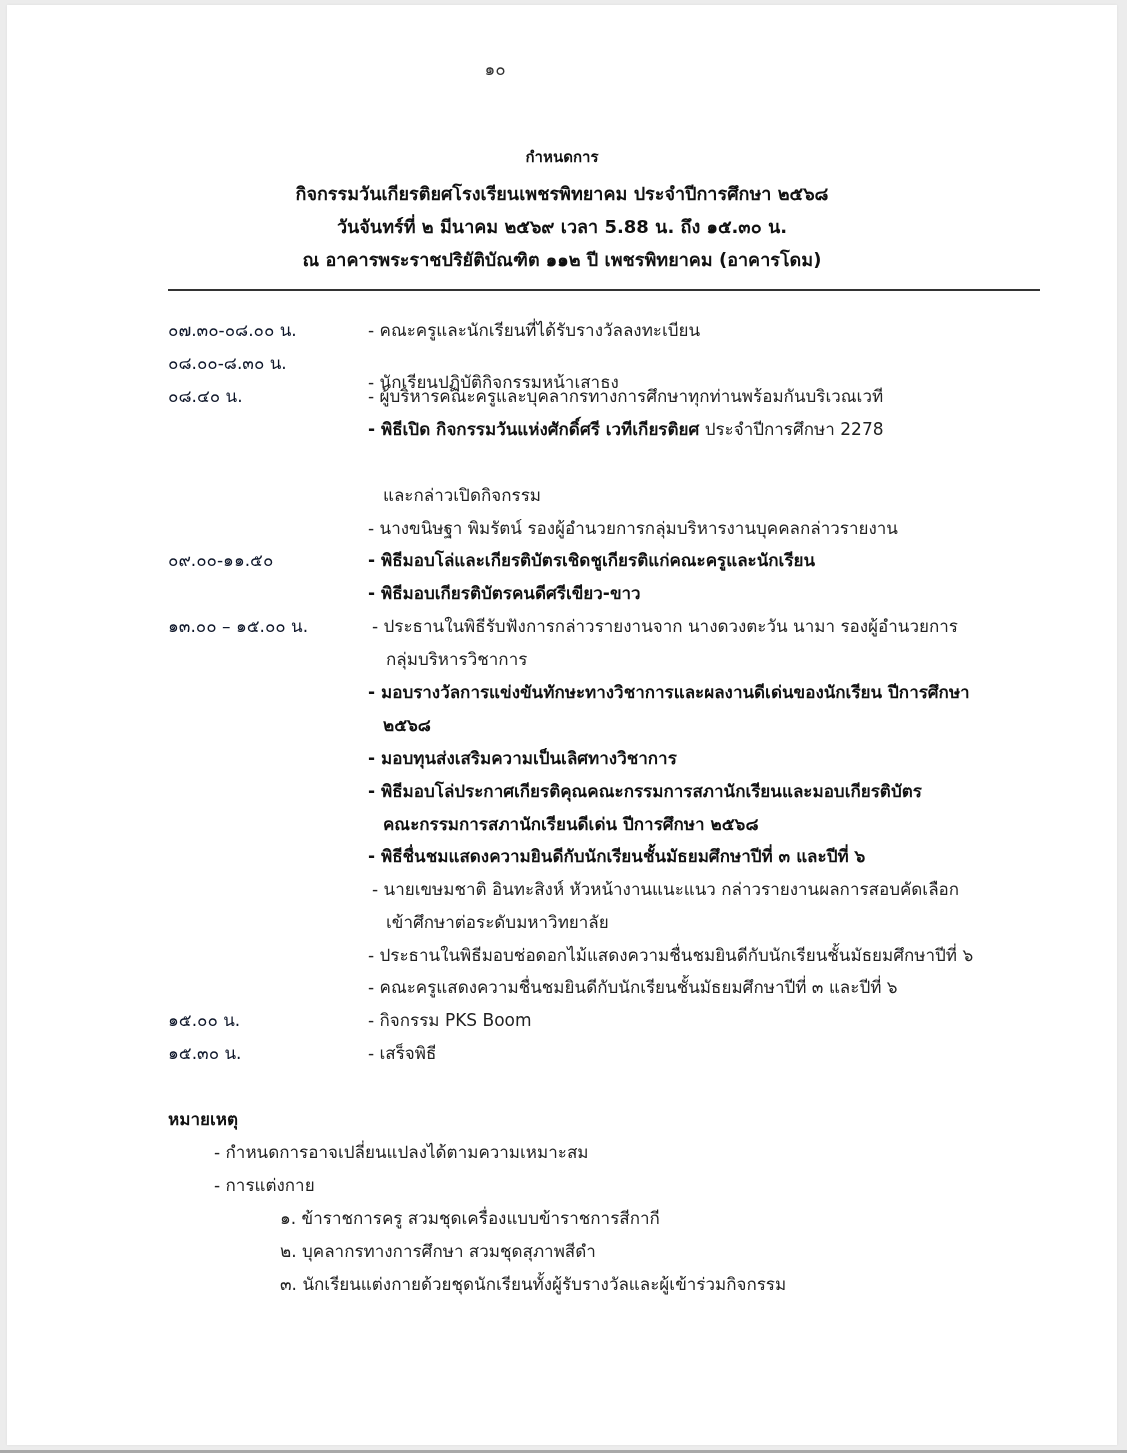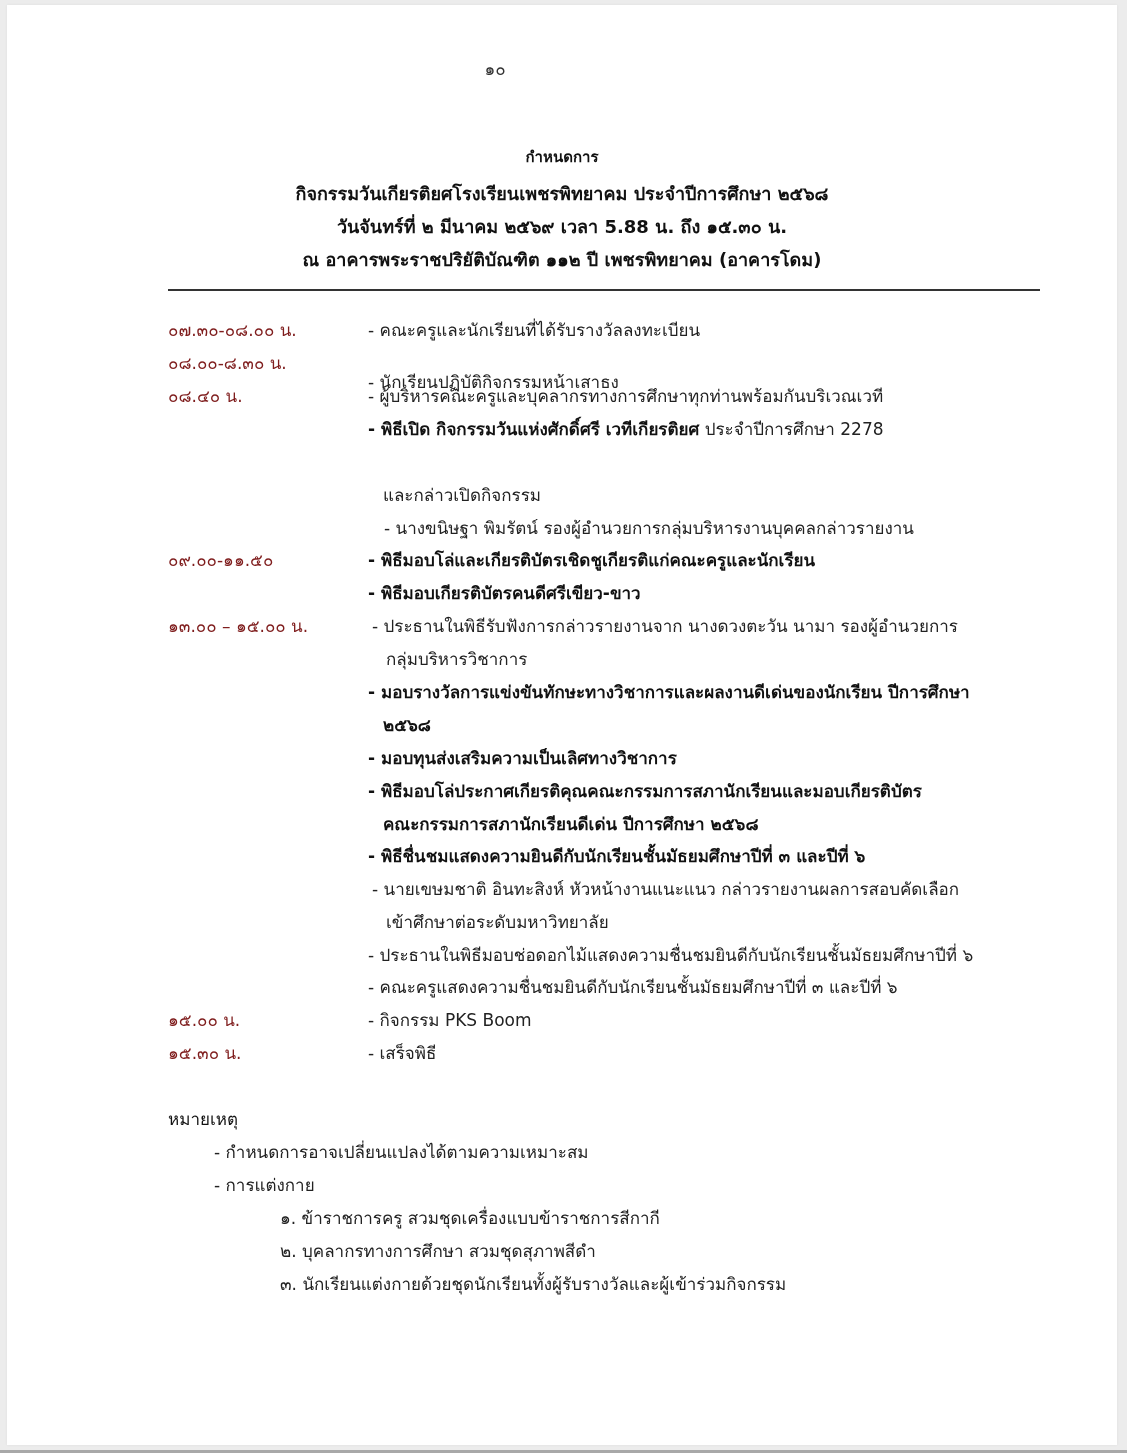--- a/index.html
+++ b/index.html
@@ -45,30 +45,30 @@
       position: absolute;
       left: 161px;
       top: 284px;
       width: 872px;
       height: 2px;
       background: #333;
     }
     .time {
       left: 161px;
       font-size: 17px;
-      color: #7f1d1d;
+      color: #0f172a;
     }
     .item {
       font-size: 17px;
       color: #222;
     }
     .item.bold { font-weight: bold; color: #111; }
     .note-title {
       left: 161px;
-      font-weight: normal;
+      font-weight: bold;
       font-size: 17px;
       color: #111;
     }
     .note {
       font-size: 17px;
       color: #222;
     }
   </style>
 </head>
 <body>
@@ -92,21 +92,21 @@
   <div class="abs time" style="top:1001px;">๑๕.๐๐ น.</div>
   <div class="abs time" style="top:1034px;">๑๕.๓๐ น.</div>
 
   <div class="abs item" style="left:361px;top:311px;">- คณะครูและนักเรียนที่ได้รับรางวัลลงทะเบียน</div>
   <div class="abs item" style="left:361px;top:363px;">- นักเรียนปฏิบัติกิจกรรมหน้าเสาธง</div>
   <div class="abs item" style="left:361px;top:377px;">- ผู้บริหารคณะครูและบุคลากรทางการศึกษาทุกท่านพร้อมกันบริเวณเวที</div>
   <div class="abs item" style="left:361px;top:410px;">
     <span style="font-weight:bold;color:#111;">- พิธีเปิด กิจกรรมวันแห่งศักดิ์ศรี เวทีเกียรติยศ</span><span> ประจำปีการศึกษา 2278</span>
   </div>
   <div class="abs item" style="left:376px;top:476px;">และกล่าวเปิดกิจกรรม</div>
-  <div class="abs item" style="left:377px;top:509px;">- นางขนิษฐา พิมรัตน์ รองผู้อำนวยการกลุ่มบริหารงานบุคคลกล่าวรายงาน</div>
+  <div class="abs item" style="left:361px;top:509px;">- นางขนิษฐา พิมรัตน์ รองผู้อำนวยการกลุ่มบริหารงานบุคคลกล่าวรายงาน</div>
   <div class="abs item bold" style="left:361px;top:541px;">- พิธีมอบโล่และเกียรติบัตรเชิดชูเกียรติแก่คณะครูและนักเรียน</div>
   <div class="abs item bold" style="left:361px;top:574px;">- พิธีมอบเกียรติบัตรคนดีศรีเขียว-ขาว</div>
   <div class="abs item" style="left:365px;top:607px;">- ประธานในพิธีรับฟังการกล่าวรายงานจาก นางดวงตะวัน นามา รองผู้อำนวยการ</div>
   <div class="abs item" style="left:379px;top:640px;">กลุ่มบริหารวิชาการ</div>
   <div class="abs item bold" style="left:361px;top:673px;">- มอบรางวัลการแข่งขันทักษะทางวิชาการและผลงานดีเด่นของนักเรียน ปีการศึกษา</div>
   <div class="abs item bold" style="left:376px;top:706px;font-family:Liberation Serif, serif;">๒๕๖๘</div>
   <div class="abs item bold" style="left:361px;top:739px;">- มอบทุนส่งเสริมความเป็นเลิศทางวิชาการ</div>
   <div class="abs item bold" style="left:361px;top:772px;">- พิธีมอบโล่ประกาศเกียรติคุณคณะกรรมการสภานักเรียนและมอบเกียรติบัตร</div>
   <div class="abs item bold" style="left:376px;top:805px;">คณะกรรมการสภานักเรียนดีเด่น ปีการศึกษา ๒๕๖๘</div>
   <div class="abs item bold" style="left:361px;top:837px;">- พิธีชื่นชมแสดงความยินดีกับนักเรียนชั้นมัธยมศึกษาปีที่ ๓ และปีที่ ๖</div>

